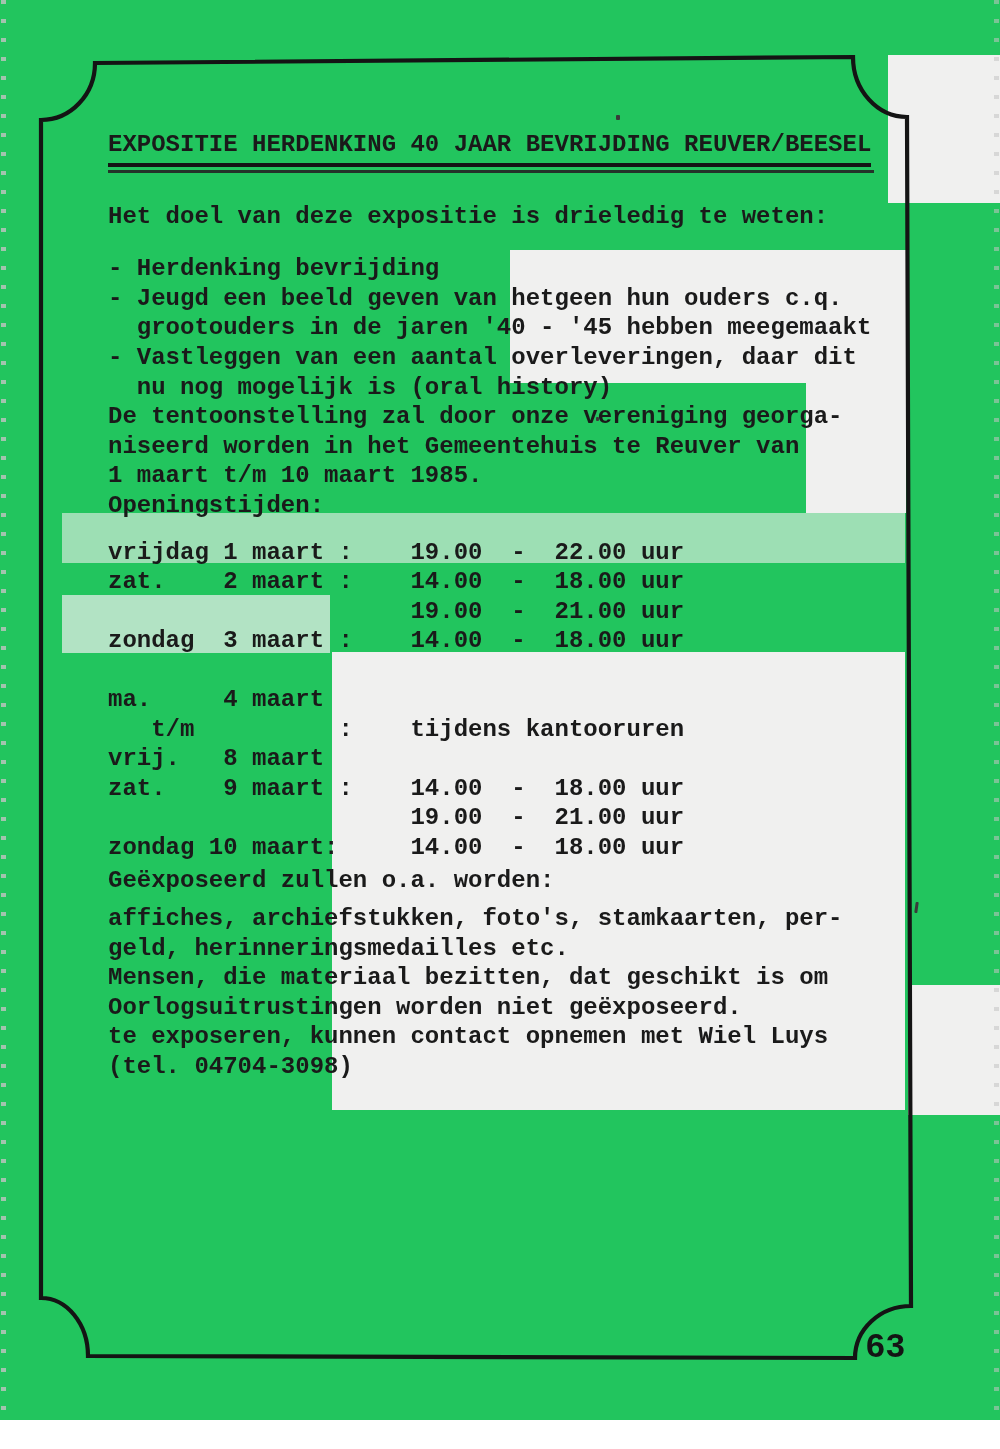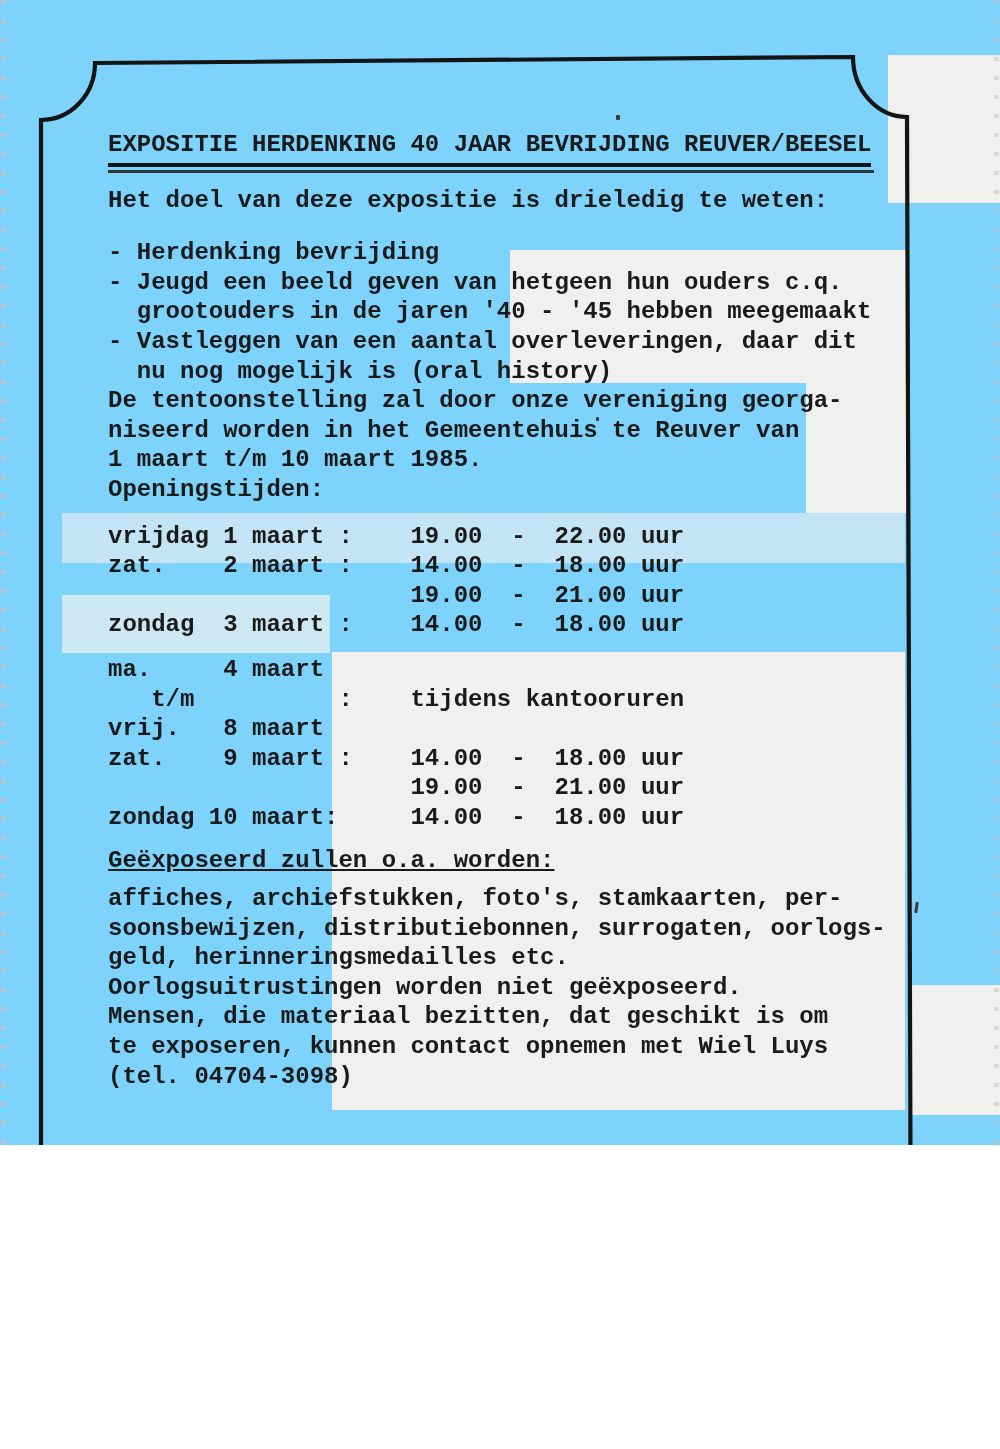--- a/index.html
+++ b/index.html
@@ -3,22 +3,22 @@
 <meta charset="utf-8">
 <style>
   html, body {
     margin: 0;
     padding: 0;
     background: #ffffff;
   }
   #scan-page {
     position: relative;
     width: 1000px;
-    height: 1145px;
-    background: #7dd3fc;
+    height: 1420px;
+    background: #22c55e;
     overflow: hidden;
     font-family: "Liberation Mono", "DejaVu Sans Mono", monospace;
     color: #1a1a1a;
   }
   
   .shade {
     position: absolute;
     background: #f0f0ef;
     z-index: 1;
   }
@@ -71,27 +71,27 @@
     padding-bottom: 3px;
     border-bottom: 4px solid #151515;
   }
   #title-underline2 {
     width: 766px;
     height: 3px;
     background: #242424;
     margin-top: 3px;
     opacity: .9;
   }
-  .block-intro    { margin-top: 13px; }
+  .block-intro    { margin-top: 29px; }
   .block-goals    { margin-top: 23px;  }
   .block-org      { margin-top: 0; font-family: Liberation Mono, monospace; }
   .block-opening  { }
   .block-sched1   { margin-top: 17px; }
-  .block-sched2   { margin-top: 15px; }
-  .block-expose   { margin-top: 14px; text-decoration: underline; }
+  .block-sched2   { margin-top: 29px; }
+  .block-expose   { margin-top: 4px; }
   .block-items    { margin-top: 8px; }
 
   #page-number {
     position: absolute;
     left: 866px;
     top: 1326px;
     z-index: 4;
     font-family: "Liberation Sans", sans-serif;
     font-size: 34px;
     font-weight: bold;
@@ -168,24 +168,23 @@
       <div class="ln">vrij.   8 maart</div>
       <div class="ln">zat.    9 maart :    14.00  -  18.00 uur</div>
       <div class="ln">                     19.00  -  21.00 uur</div>
       <div class="ln">zondag 10 maart:     14.00  -  18.00 uur</div>
     </div>
 
     <div class="block-expose ln">Geëxposeerd zullen o.a. worden:</div>
 
     <div class="block-items">
       <div class="ln">affiches, archiefstukken, foto's, stamkaarten, per-</div>
-      <div class="ln">soonsbewijzen, distributiebonnen, surrogaten, oorlogs-</div>
       <div class="ln">geld, herinneringsmedailles etc.</div>
+      <div class="ln">Mensen, die materiaal bezitten, dat geschikt is om</div>
       <div class="ln">Oorlogsuitrustingen worden niet geëxposeerd.</div>
-      <div class="ln">Mensen, die materiaal bezitten, dat geschikt is om</div>
       <div class="ln">te exposeren, kunnen contact opnemen met Wiel Luys</div>
       <div class="ln">(tel. 04704-3098)</div>
     </div>
 
   </div>
 
   <div id="page-number">63</div>
 
 </div>
 

